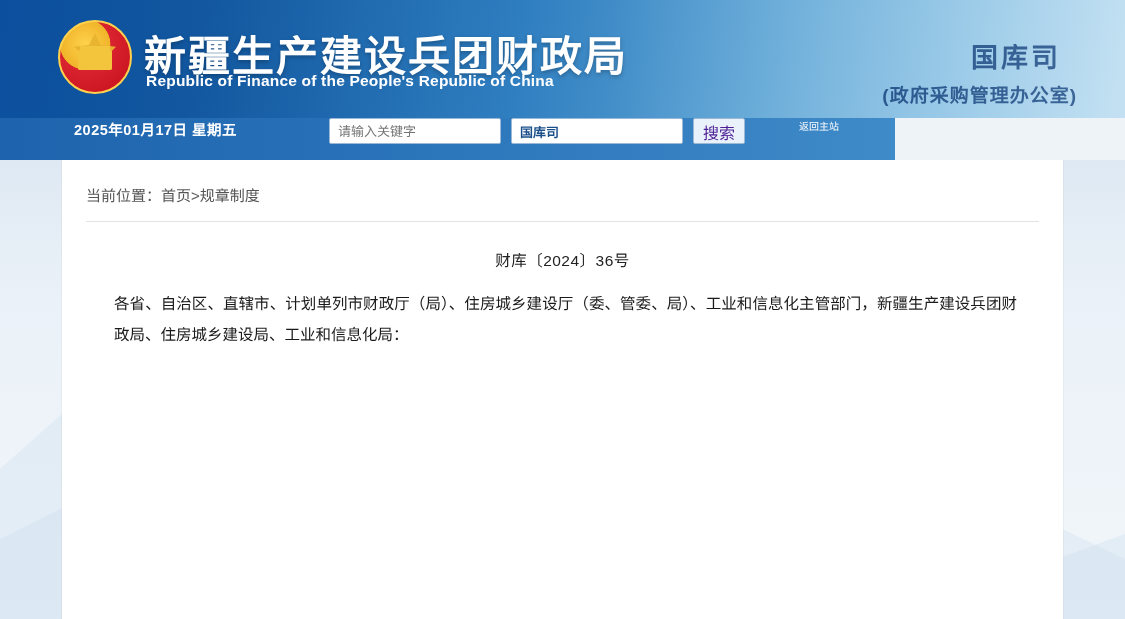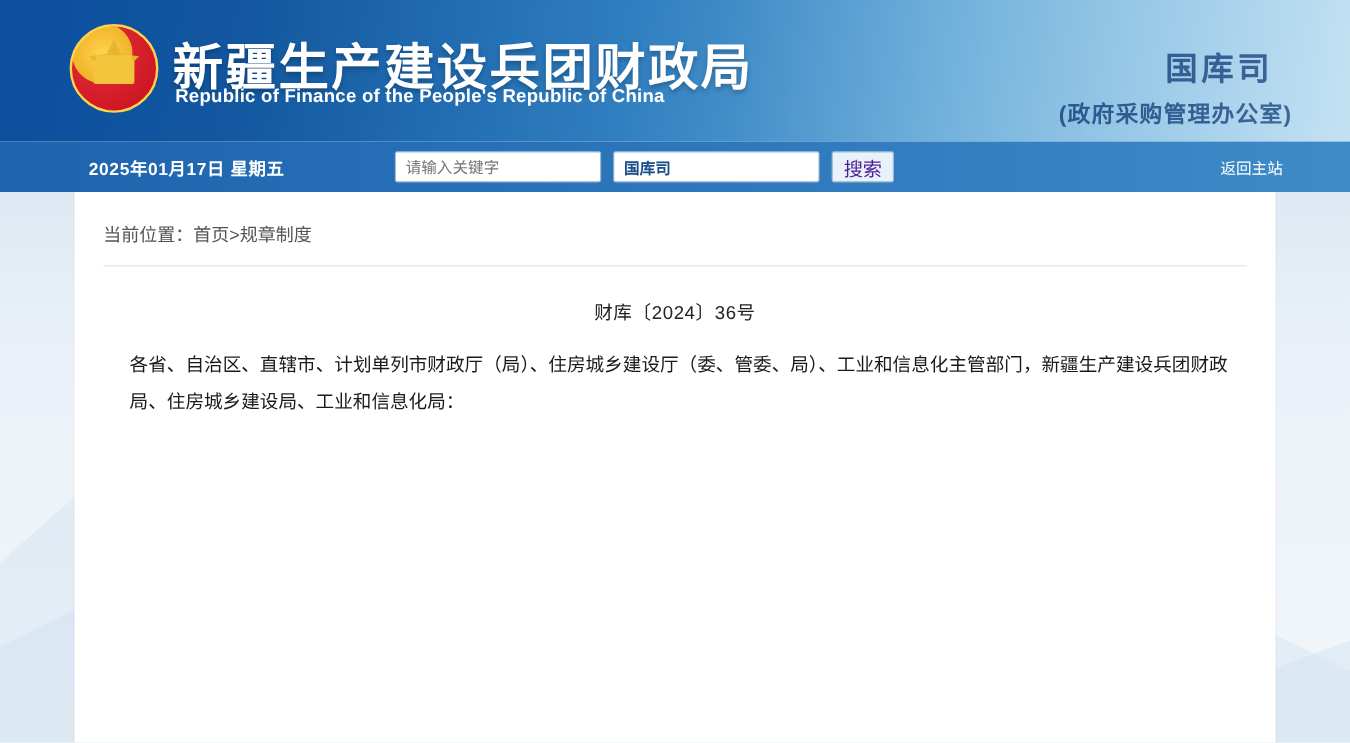--- a/index.html
+++ b/index.html
@@ -84,25 +84,25 @@
     right: 48px; top: 80px;
     font-size: 19px;
     font-weight: 700;
     color: #0b3f7e;
     letter-spacing: 1px;
   }
 
   
   .navbar {
     position: relative;
-    width: 1125px;
+    width: 895px;
     height: 42px;
     background: linear-gradient(90deg, #1d63ad 0%, #2a74ba 45%, #3f8ac8 100%);
     display: flex;
-    align-items: center;
+    align-items: flex-start;
   }
   .nav-date {
     margin-left: 74px;
     color: #ffffff;
     font-size: 14.5px;
     font-weight: 700;
     letter-spacing: .5px;
     white-space: nowrap;
   }
   .search-zone {
@@ -132,21 +132,21 @@
     border-radius: 2px;
     font-size: 16px;
     color: #4c1d95;
     cursor: pointer;
     font-family: Liberation Serif, serif;
   }
   .nav-back {
     position: absolute;
     right: 56px;
     color: #ffffff;
-    font-size: 13px;
+    font-size: 10px;
     text-decoration: none;
     margin-left: 48px;
   }
 
   
   .page-bg {
     position: relative;
     width: 1125px;
     height: 459px;
     background:
@@ -194,21 +194,21 @@
     color: #222;
     letter-spacing: .5px;
   }
   .doc-body {
     margin: 18px 36px 0 42px;
     font-size: 15.5px;
     line-height: 2.02;
     color: #1a1a1a;
     text-align: justify;
   }
-  .doc-body p { margin: 4px; }
+  .doc-body p { margin: 10px; }
   .doc-body p.indent { text-indent: 2em; }
 </style>
 </head>
 <body>
 
 <div class="header">
   <div class="emblem">
     <div class="circle"></div>
     <div class="inner"></div>
     <div class="gate"></div>

